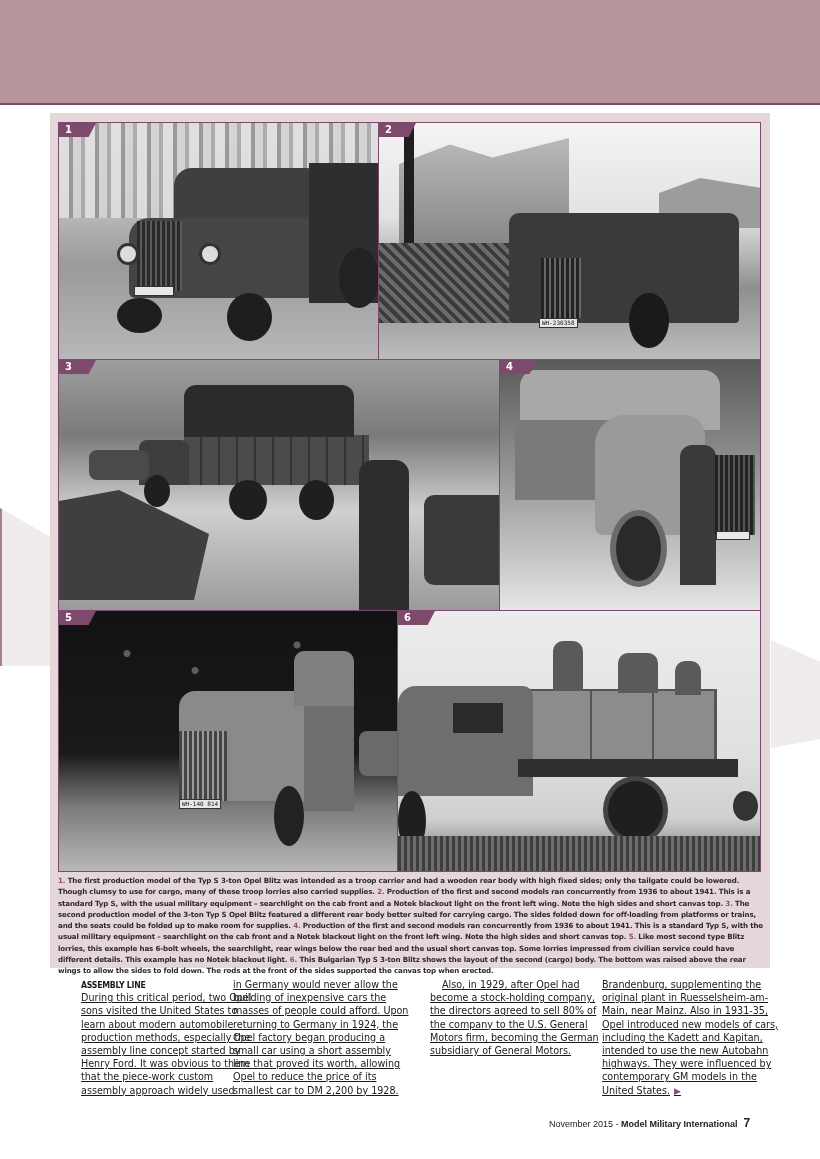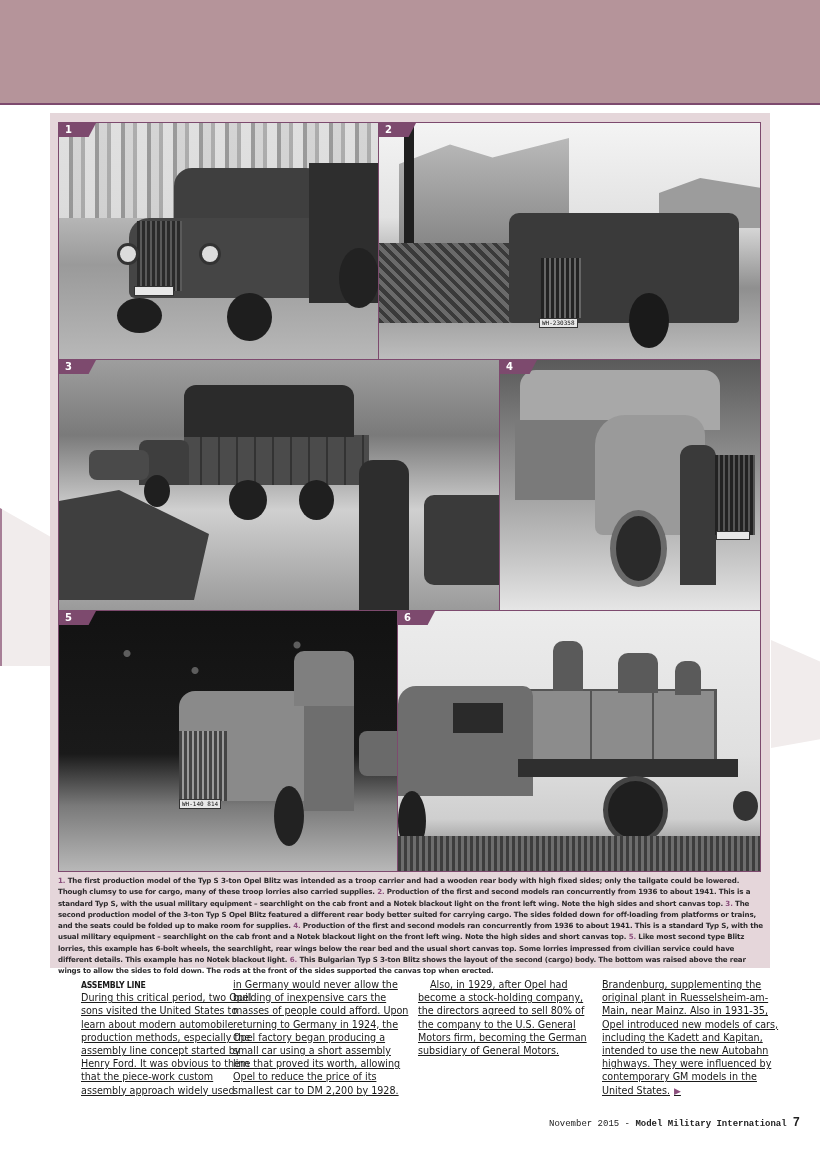--- a/index.html
+++ b/index.html
@@ -12,21 +12,21 @@
   .num-tag { position:absolute; left:0; top:0; height:14px; min-width:22px; padding:0 9px 0 6px; background:#7d4a6e; color:#ffffff; font-family:"DejaVu Sans", sans-serif; font-weight:bold; font-size:10px; line-height:14px; clip-path:polygon(0 0,100% 0,80% 100%,0 100%); z-index:5; }
   .ph { position:absolute; }
   .plate { position:absolute; background:#e8e8e8; color:#111; font-family:"DejaVu Sans Mono", monospace; font-size:6px; line-height:8px; padding:0 2px; border:1px solid #333; white-space:nowrap; }
   .caption { position:absolute; left:58px; top:875px; width:706px; font-family:"DejaVu Sans", sans-serif; font-weight:bold; font-size:7.1px; line-height:11.3px; color:#2c2a2c; letter-spacing:-0.15px; }
   .caption .cnum { color:#8a4e7c; }
   .col { position:absolute; top:978px; width:178px; font-family:"DejaVu Sans", sans-serif; font-size:9.6px; line-height:13.2px; color:#1a1a1a; }
   .col p { margin:0;text-decoration:underline; }
   .heading { font-family:"DejaVu Sans", sans-serif; font-weight:bold; font-size:9.5px; letter-spacing:-0.3px; transform:scaleX(0.82); transform-origin:left; display:block; white-space:nowrap; }
   .indent { text-indent:12px; }
   .arrow { color:#8a4e7c; font-size:9px; margin-left:4px; }
-  .footer { position:absolute; left:549px; top:1116px; font-family:Liberation Mono, monospace; font-size:9px; color:#222; white-space:nowrap; }
+  .footer { position:absolute; left:549px; top:1116px; font-family:Liberation Sans, sans-serif; font-size:9px; color:#222; white-space:nowrap; }
   .footer .mag { font-weight:bold; }
   .footer .page { font-weight:bold; font-size:12px; margin-left:6px; }
 </style>
 </head>
 <body>
 
 <div class="header-band"></div>
 <div class="side-deco-left"></div>
 <div class="side-deco-right"></div>
 
@@ -115,21 +115,21 @@
   <span class="cnum">1.</span><span> The first production model of the Typ S 3-ton Opel Blitz was intended as a troop carrier and had a wooden rear body with high fixed sides; only the tailgate could be lowered. Though clumsy to use for cargo, many of these troop lorries also carried supplies. </span><span class="cnum">2.</span><span> Production of the first and second models ran concurrently from 1936 to about 1941. This is a standard Typ S, with the usual military equipment – searchlight on the cab front and a Notek blackout light on the front left wing. Note the high sides and short canvas top. </span><span class="cnum">3.</span><span> The second production model of the 3-ton Typ S Opel Blitz featured a different rear body better suited for carrying cargo. The sides folded down for off-loading from platforms or trains, and the seats could be folded up to make room for supplies. </span><span class="cnum">4.</span><span> Production of the first and second models ran concurrently from 1936 to about 1941. This is a standard Typ S, with the usual military equipment – searchlight on the cab front and a Notek blackout light on the front left wing. Note the high sides and short canvas top. </span><span class="cnum">5.</span><span> Like most second type Blitz lorries, this example has 6-bolt wheels, the searchlight, rear wings below the rear bed and the usual short canvas top. Some lorries impressed from civilian service could have different details. This example has no Notek blackout light. </span><span class="cnum">6.</span><span> This Bulgarian Typ S 3-ton Blitz shows the layout of the second (cargo) body. The bottom was raised above the rear wings to allow the sides to fold down. The rods at the front of the sides supported the canvas top when erected.</span>
 </div>
 
 <div class="col" style="left:49px;margin-left:32px;">
   <span class="heading">ASSEMBLY LINE</span>
   <p>During this critical period, two Opel sons visited the United States to learn about modern automobile production methods, especially the assembly line concept started by Henry Ford. It was obvious to them that the piece-work custom assembly approach widely used</p>
 </div>
 <div class="col" style="left:233px;">
   <p>in Germany would never allow the building of inexpensive cars the masses of people could afford. Upon returning to Germany in 1924, the Opel factory began producing a small car using a short assembly line that proved its worth, allowing Opel to reduce the price of its smallest car to DM 2,200 by 1928.</p>
 </div>
-<div class="col" style="left:418px;">
+<div class="col" style="left:430px;">
   <p class="indent">Also, in 1929, after Opel had become a stock-holding company, the directors agreed to sell 80% of the company to the U.S. General Motors firm, becoming the German subsidiary of General Motors.</p>
 </div>
 <div class="col" style="left:602px;">
   <p><span>Brandenburg, supplementing the original plant in Ruesselsheim-am-Main, near Mainz. Also in 1931-35, Opel introduced new models of cars, including the Kadett and Kapitan, intended to use the new Autobahn highways. They were influenced by contemporary GM models in the United States.</span><span class="arrow">▶</span></p>
 </div>
 
 <div class="footer">
   <span>November 2015</span><span> - </span><span class="mag">Model Military International</span><span class="page">7</span>
 </div>
 

